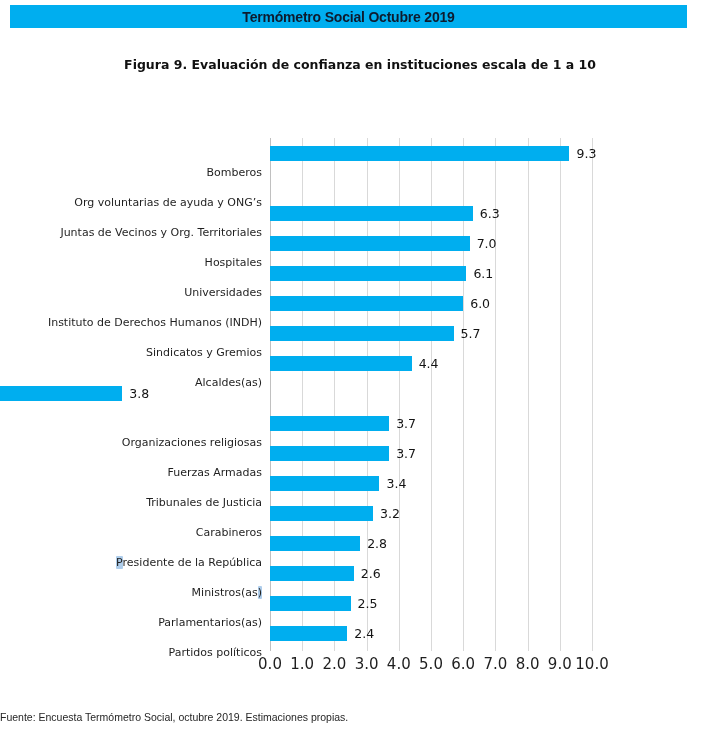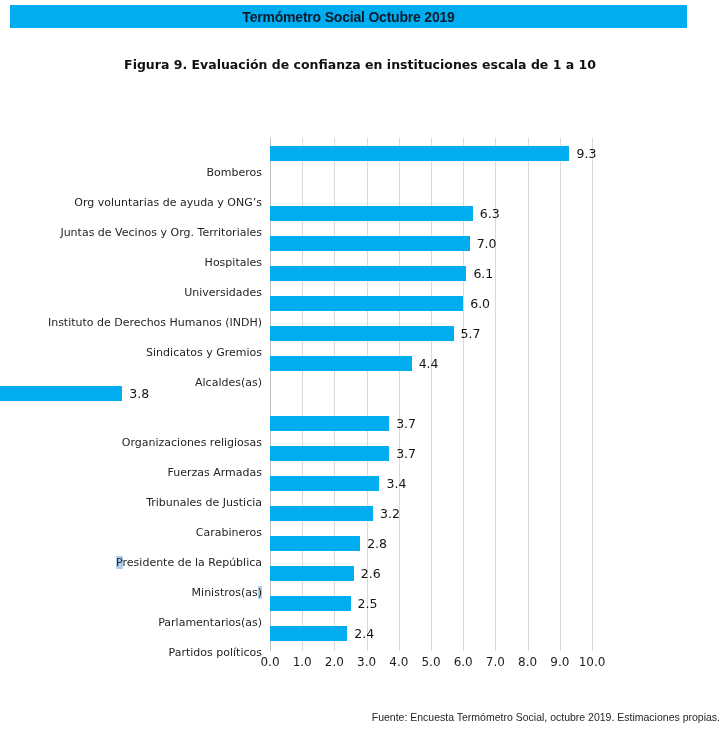--- a/index.html
+++ b/index.html
@@ -55,25 +55,25 @@
     height:15px;background:#00AEEF;flex:0 0 auto;
   }
   .val{
     margin-left:7px;font-size:12.5px;color:#141414;white-space:nowrap;
   }
   .x-ticks{
     position:absolute;left:270px;top:517px;width:322px;height:18px;
   }
   .tick{
     position:absolute;top:0;transform:translateX(-50%);
-    font-size:12px;color:#1f1f1f;white-space:nowrap;
+    font-size:15px;color:#1f1f1f;white-space:nowrap;
   }
   .source{
     position:absolute;top:711px;left:0;width:100%;
-    text-align:right;
+    text-align:left;
     font-family:"Liberation Sans", sans-serif;
     font-size:10.5px;color:#262626;
   }
 </style>
 </head>
 <body>
 
 <div class="page">
 
   <div class="banner" style="background-color: rgb(0, 174, 239);">

